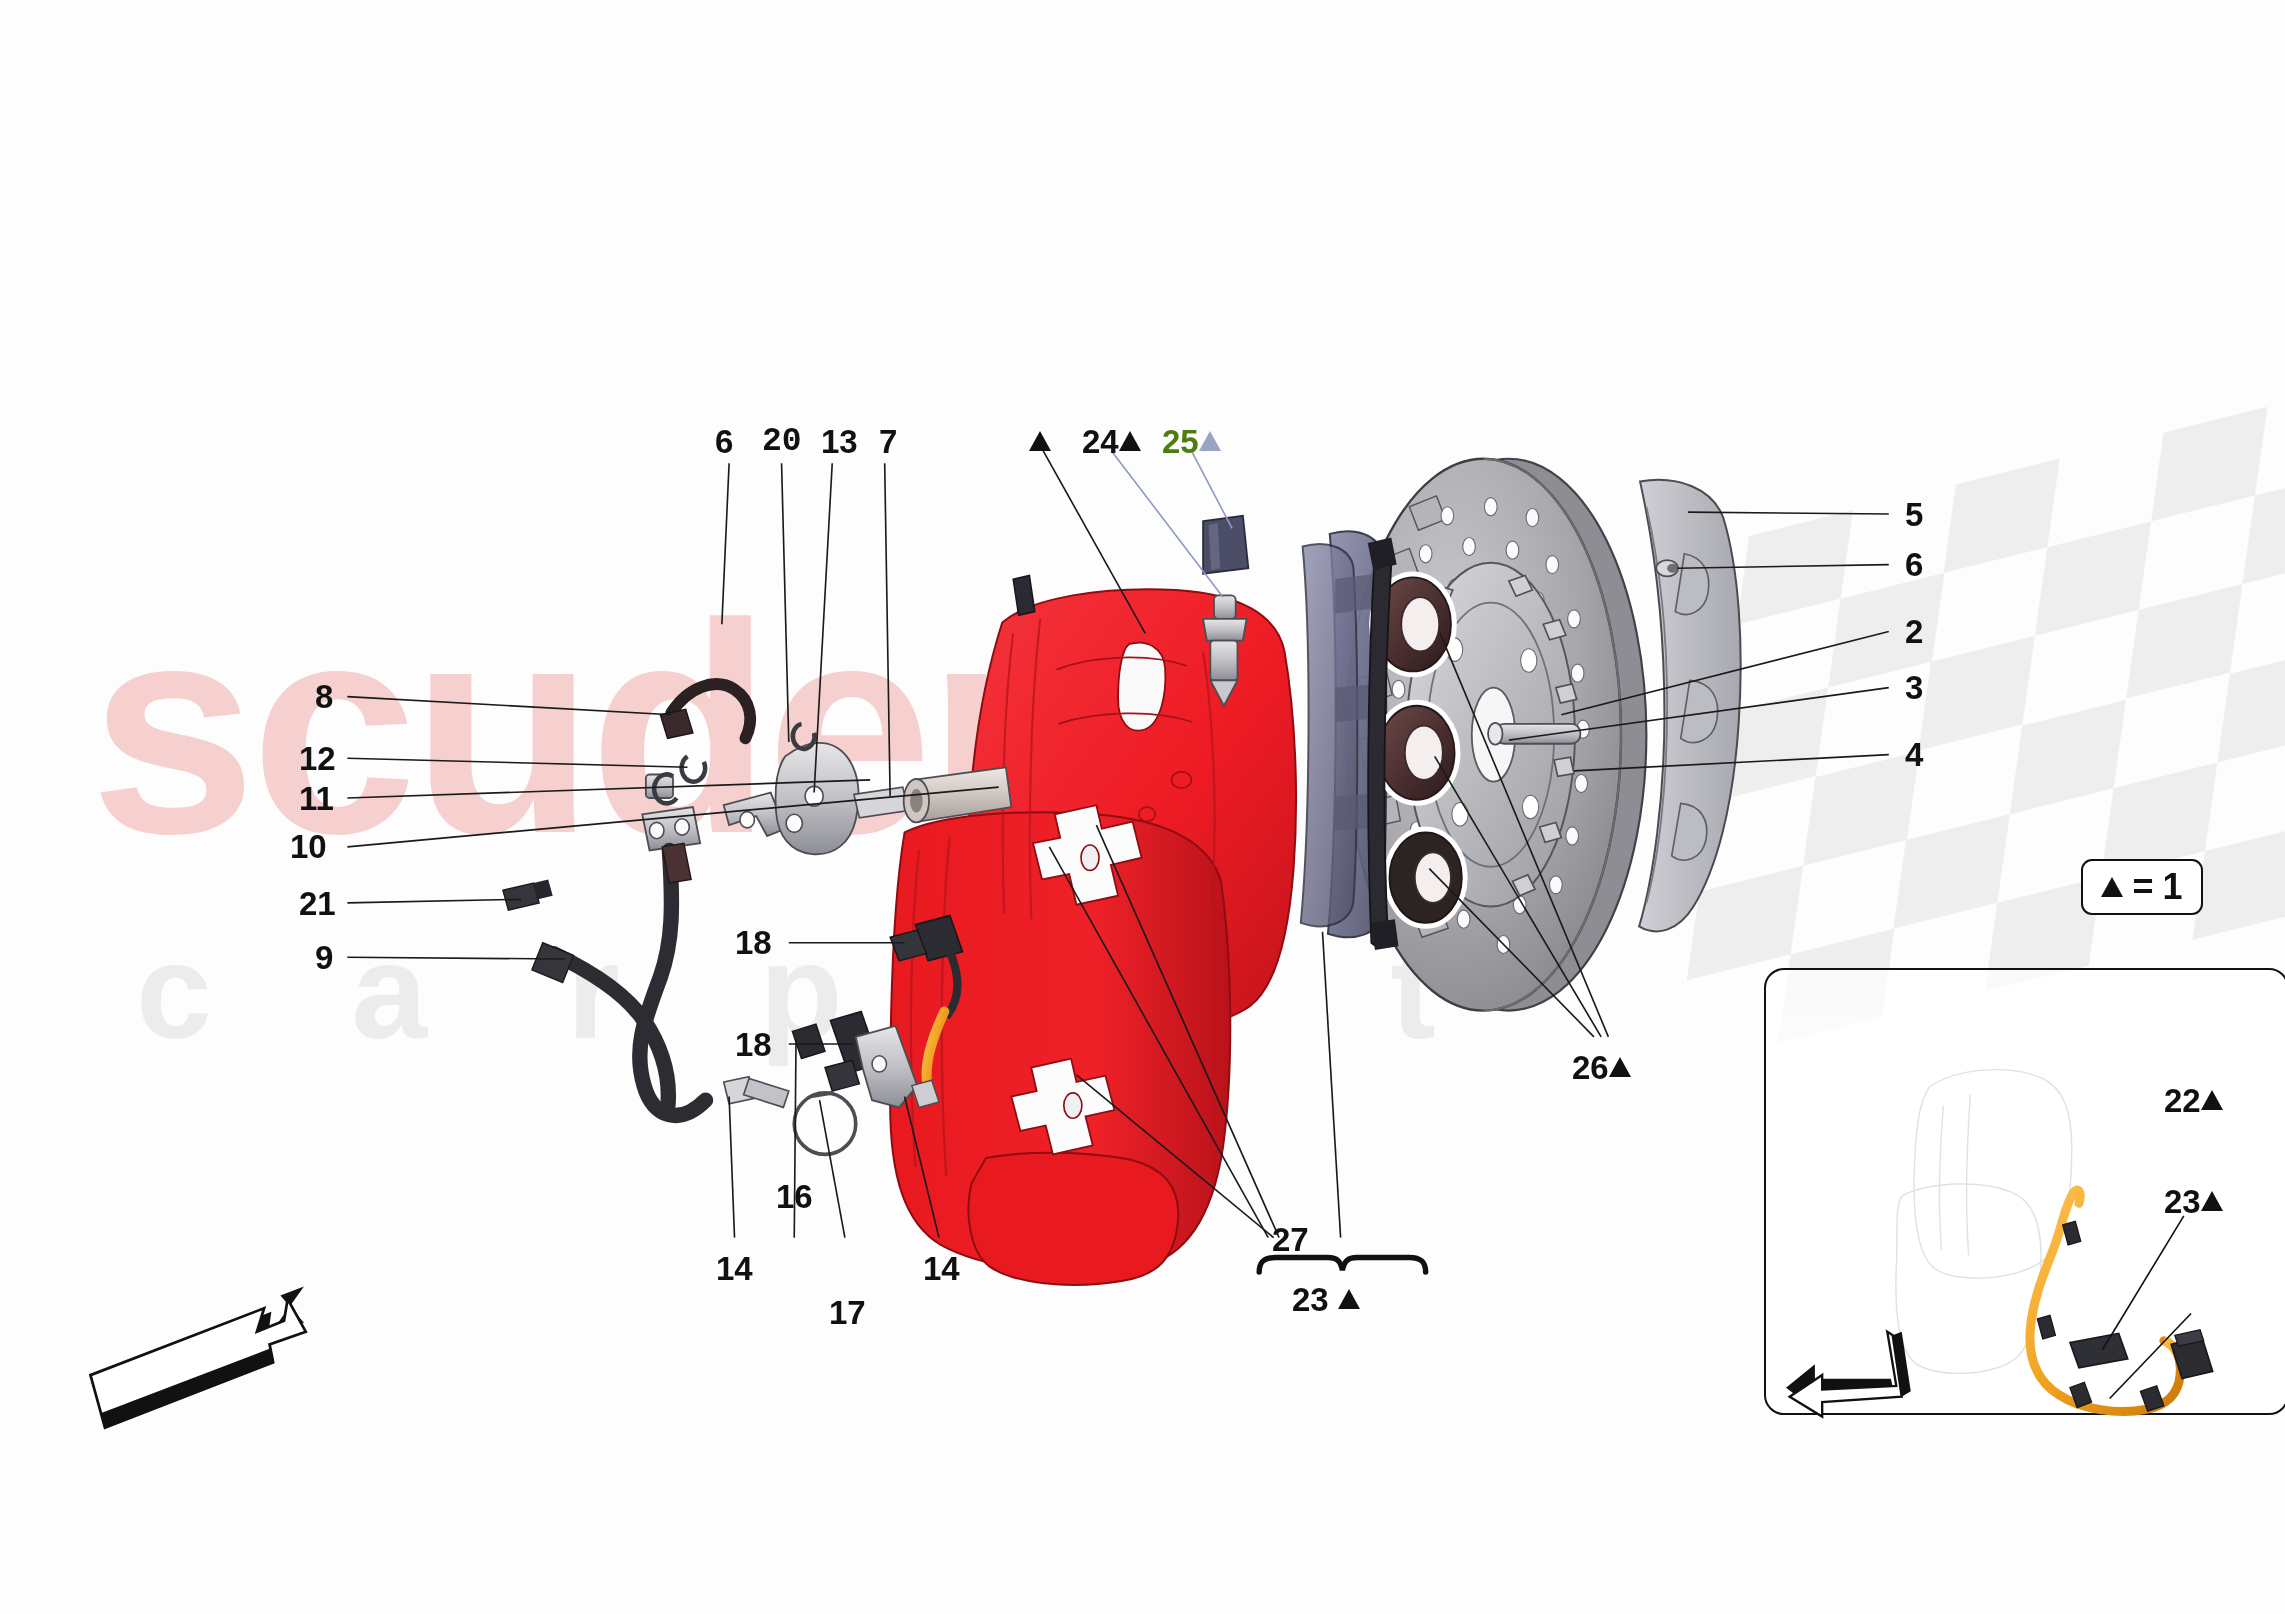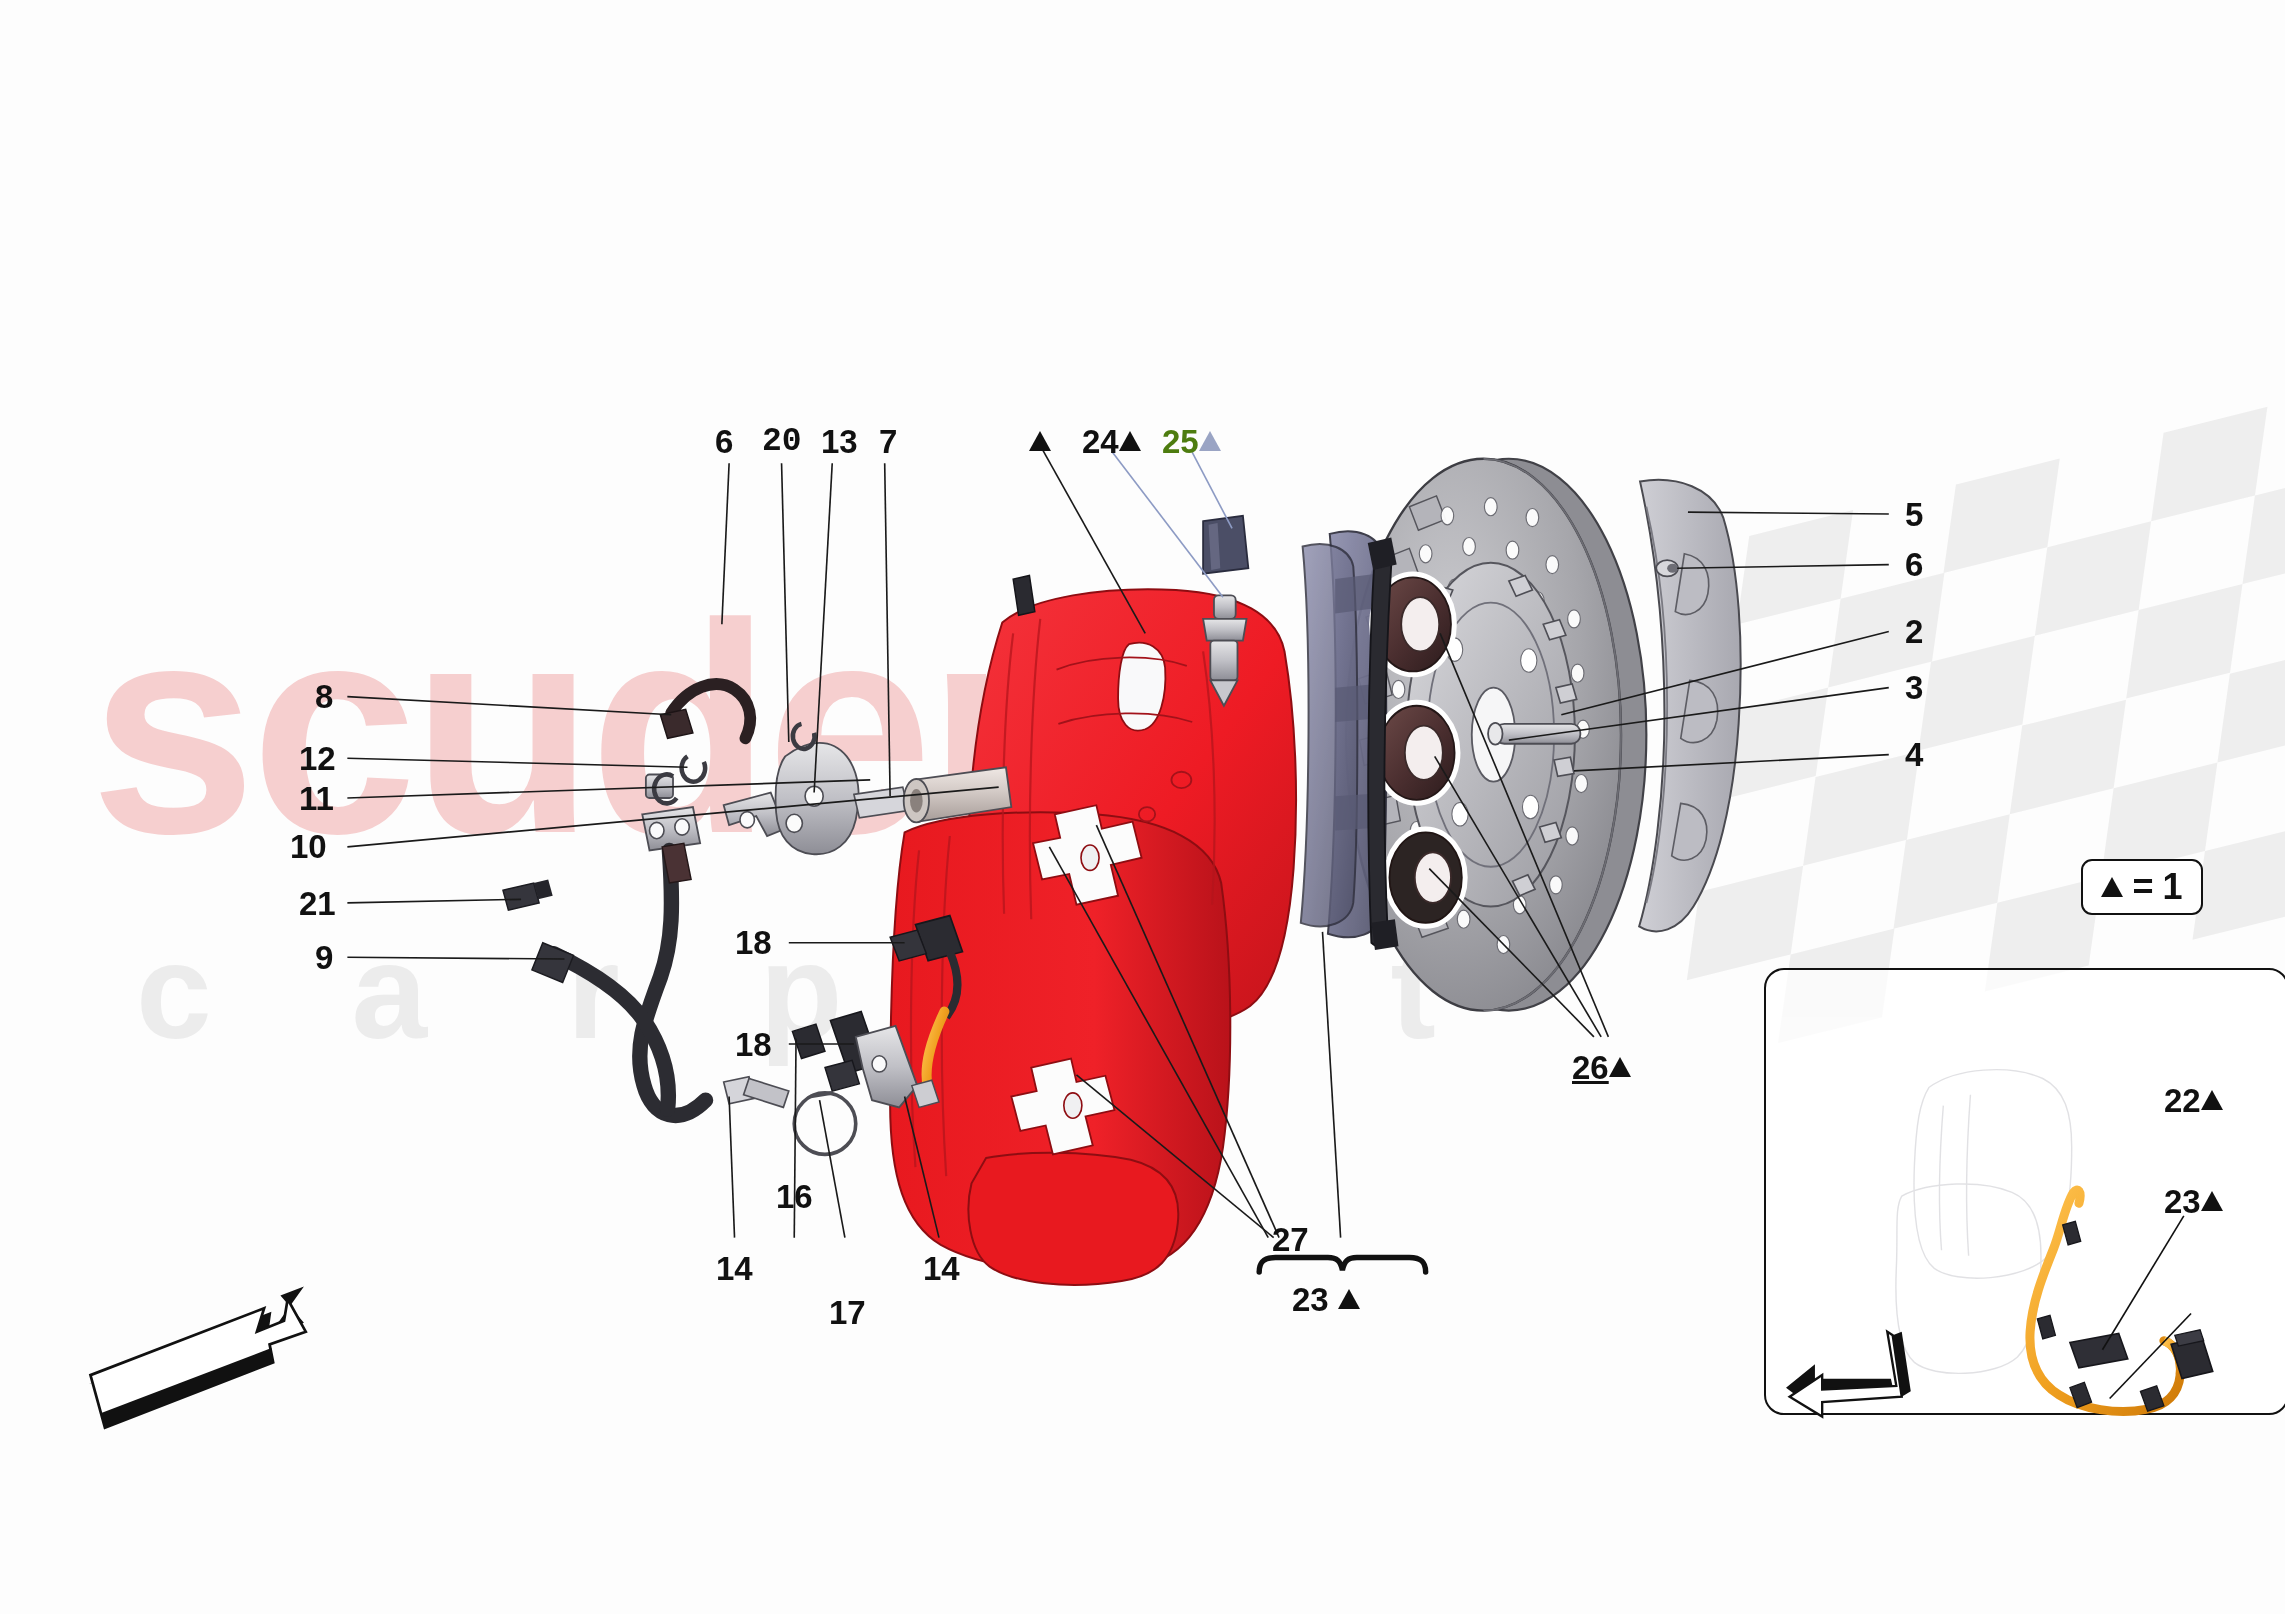--- a/index.html
+++ b/index.html
@@ -506,21 +506,21 @@
   <div class="lbl" style="left:776px;top:1180px;">16</div>
   <div class="lbl" style="left:829px;top:1252px;margin-top:44px;">17</div>
   <div class="lbl" style="left:923px;top:1252px;">14</div>
 
   <div class="lbl" style="left:1905px;top:498px;">5</div>
   <div class="lbl" style="left:1905px;top:548px;">6</div>
   <div class="lbl" style="left:1905px;top:615px;">2</div>
   <div class="lbl" style="left:1905px;top:671px;">3</div>
   <div class="lbl" style="left:1905px;top:738px;">4</div>
 
-  <div class="lbl" style="left:1572px;top:1051px;text-decoration:underline;">
+  <div class="lbl" style="left:1572px;top:1051px;">
     <span>26</span><span class="tri"></span>
   </div>
 
   <div class="lbl" style="left:1272px;top:1223px;">27</div>
   <div class="lbl" style="left:1292px;top:1283px;">
     <span>23</span><span class="tri" style="margin-left:9px;"></span>
   </div>
 
 </div>
 

